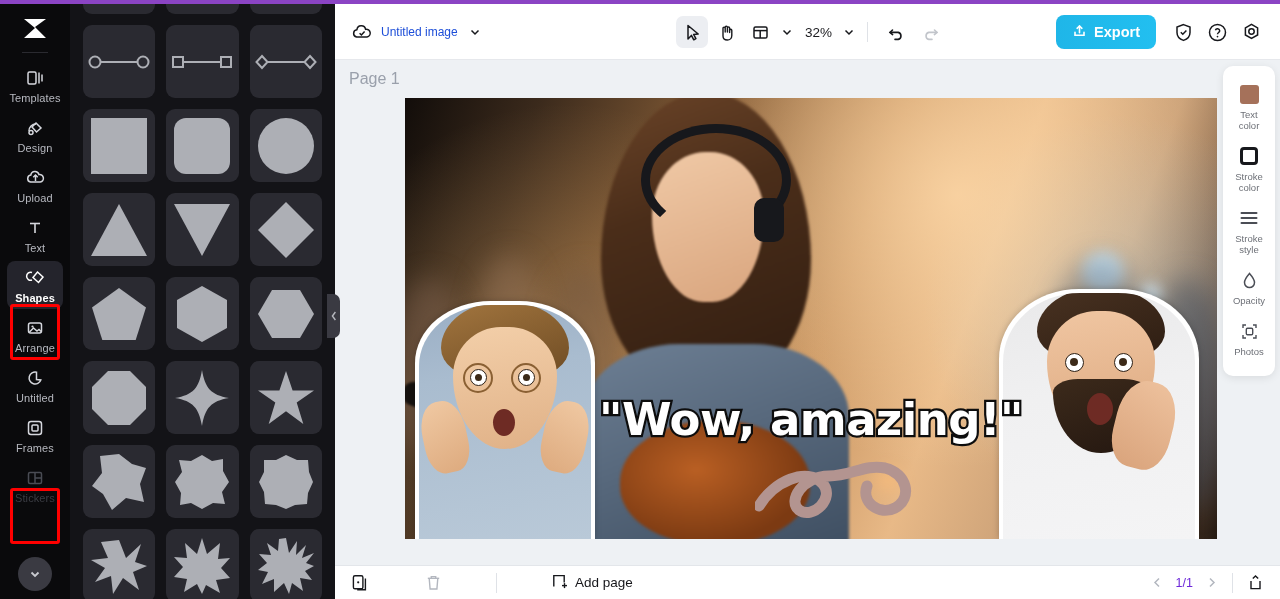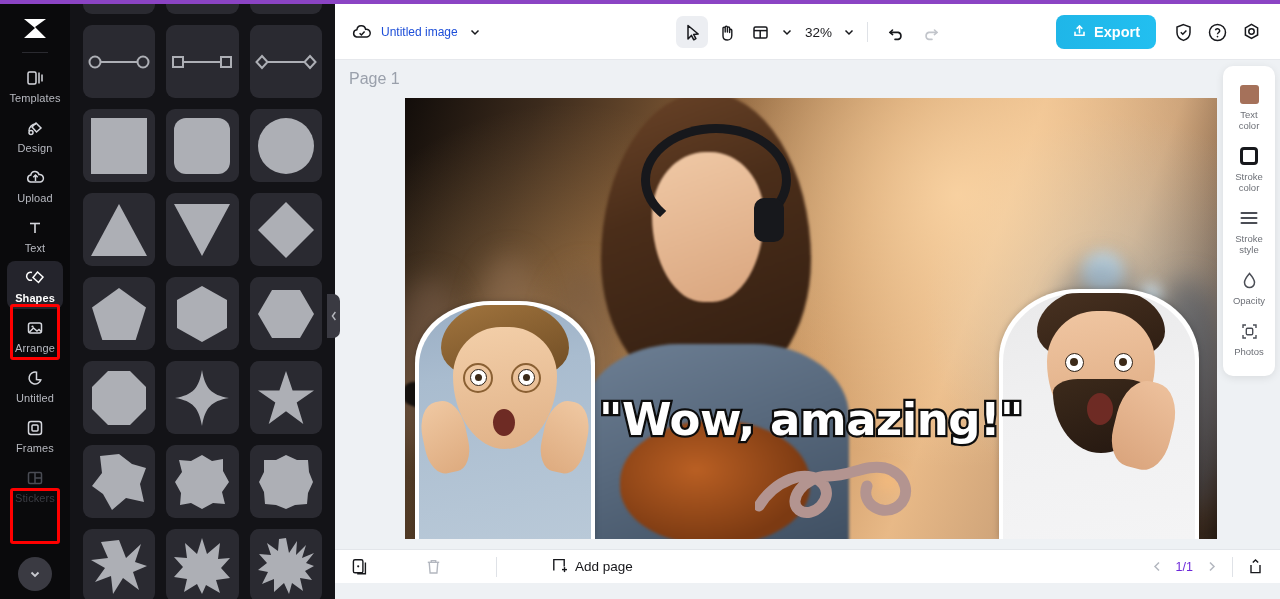--- a/index.html
+++ b/index.html
@@ -202,21 +202,21 @@
     font-size: 45px; font-weight: bold; color: #ffffff;
     letter-spacing: -0.5px;
     -webkit-text-stroke: 4.5px #0d0d0d;
     paint-order: stroke fill;
     white-space: nowrap;
   }
   .doodle { position: absolute; left: 350px; top: 356px; pointer-events: none; }
 
   
   .botbar {
-    position: absolute; bottom: 16px; left: 0; width: 945px; height: 34px;
+    position: absolute; bottom: 0; left: 0; width: 945px; height: 34px;
     background: #ffffff; border-top: 1px solid #e3e6ea;
     display: flex; align-items: center; padding: 0 16px; gap: 40px;
   }
   .bb-btn { display: flex; align-items: center; justify-content: center; cursor: pointer; }
   .bb-add { display: flex; align-items: center; gap: 7px; cursor: pointer; font-size: 13.5px; color: #16161a; }
   .bb-right { margin-left: auto; display: flex; align-items: center; gap: 12px; }
   .pg-num { font-size: 12.5px; color: #6d28d9; }
 
   
   .props {

